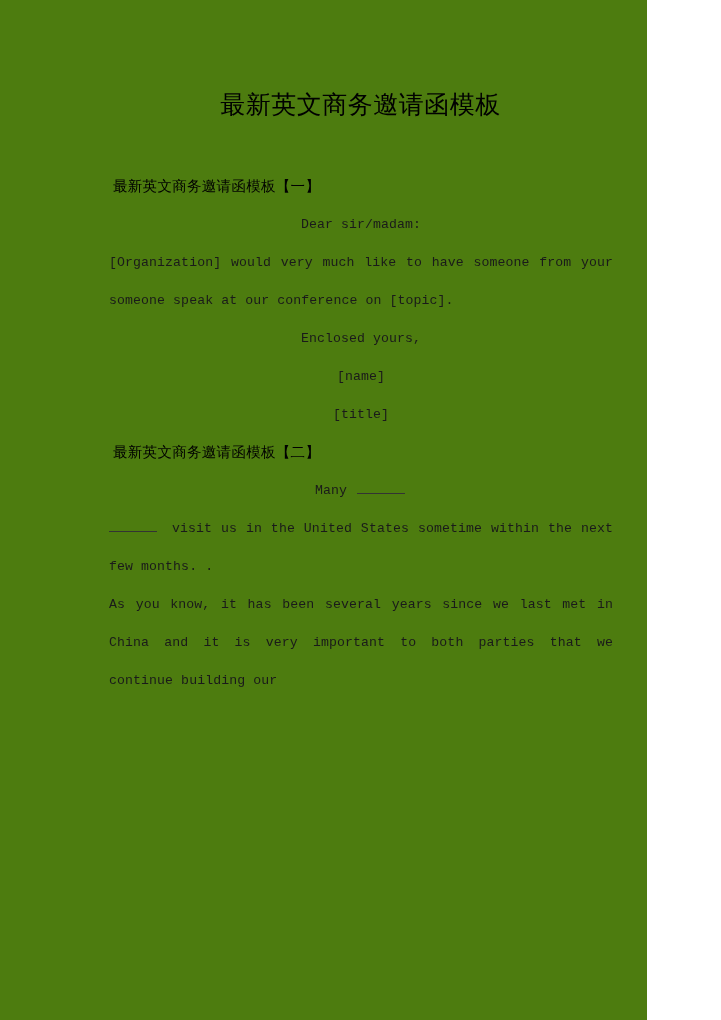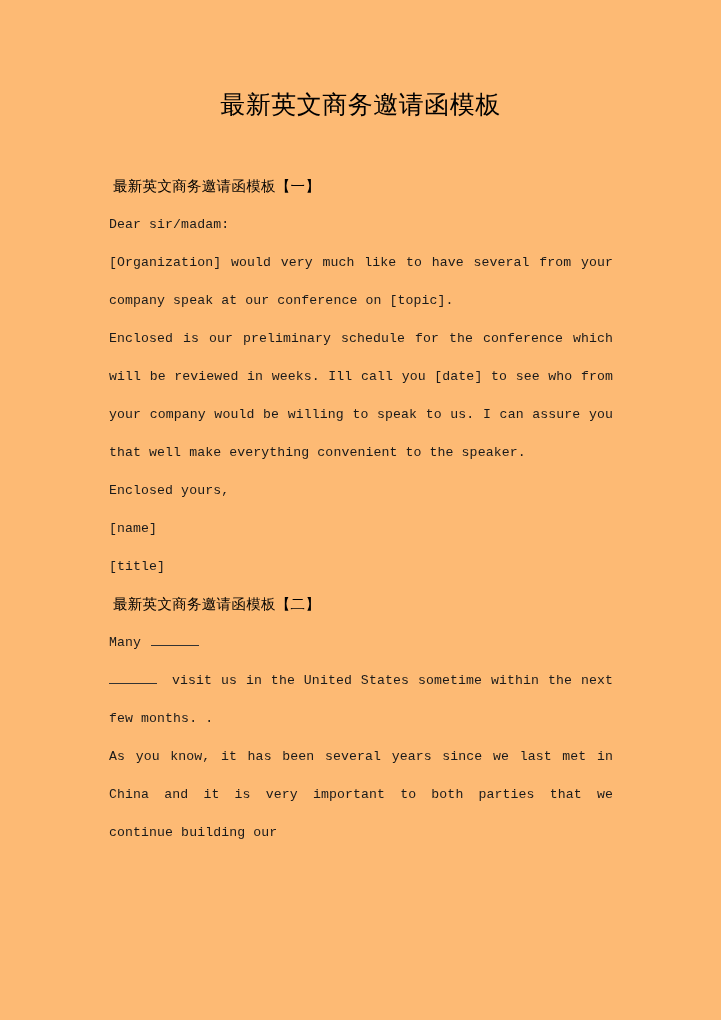--- a/index.html
+++ b/index.html
@@ -2,23 +2,23 @@
 <html><head>
 <meta charset="utf-8">
 <style>
   html, body {
     margin: 0;
     padding: 0;
     background: #ffffff;
   }
   .page {
     position: relative;
-    width: 721px;
+    width: 647px;
     height: 1020px;
-    background: #fdba74;
+    background: #4d7c0f;
     overflow: hidden;
     box-sizing: border-box;
   }
   .doc-title {
     position: absolute;
     top: 88px;
     left: 0;
     width: 721px;
     text-align: center;
     font-family: "Liberation Serif", "DejaVu Serif", serif;
@@ -46,21 +46,21 @@
     font-family: "Liberation Mono", "DejaVu Sans Mono", monospace;
     font-size: 13.2px;
     line-height: 38px;
     color: #1a1a1a;
     text-align: justify;
     text-justify: inter-word;
     margin: 0;
     letter-spacing: 0.1px;
   }
   .para.nojust {
-    text-align: left;
+    text-align: center;
   }
   .blank-line {
     display: inline-block;
     border-bottom: 1px solid #333;
     width: 48px;
     height: 11px;
     vertical-align: baseline;
     margin: 0 2px;
   }
   .blank-lead {
@@ -78,24 +78,23 @@
 <div class="page">
 
   <div class="doc-title">最新英文商务邀请函模板</div>
 
   <div class="content">
 
     <div class="section-heading">最新英文商务邀请函模板【一】</div>
 
     <p class="para nojust">Dear sir/madam:</p>
 
-    <p class="para">[Organization] would very much like to have several from your company speak at our conference on [topic].</p>
+    <p class="para">[Organization] would very much like to have someone from your someone speak at our conference on [topic].</p>
 
 
-    <p class="para">Enclosed is our preliminary schedule for the conference which will be reviewed in weeks. Ill call you [date] to see who from your company would be willing to speak to us. I can assure you that well make everything convenient to the speaker.</p>
 
     <p class="para nojust">Enclosed yours,</p>
 
     <p class="para nojust">[name]</p>
 
     <p class="para nojust">[title]</p>
 
     <div class="section-heading">最新英文商务邀请函模板【二】</div>
 
     <p class="para nojust"><span>Many </span><span class="blank-line"></span></p>

